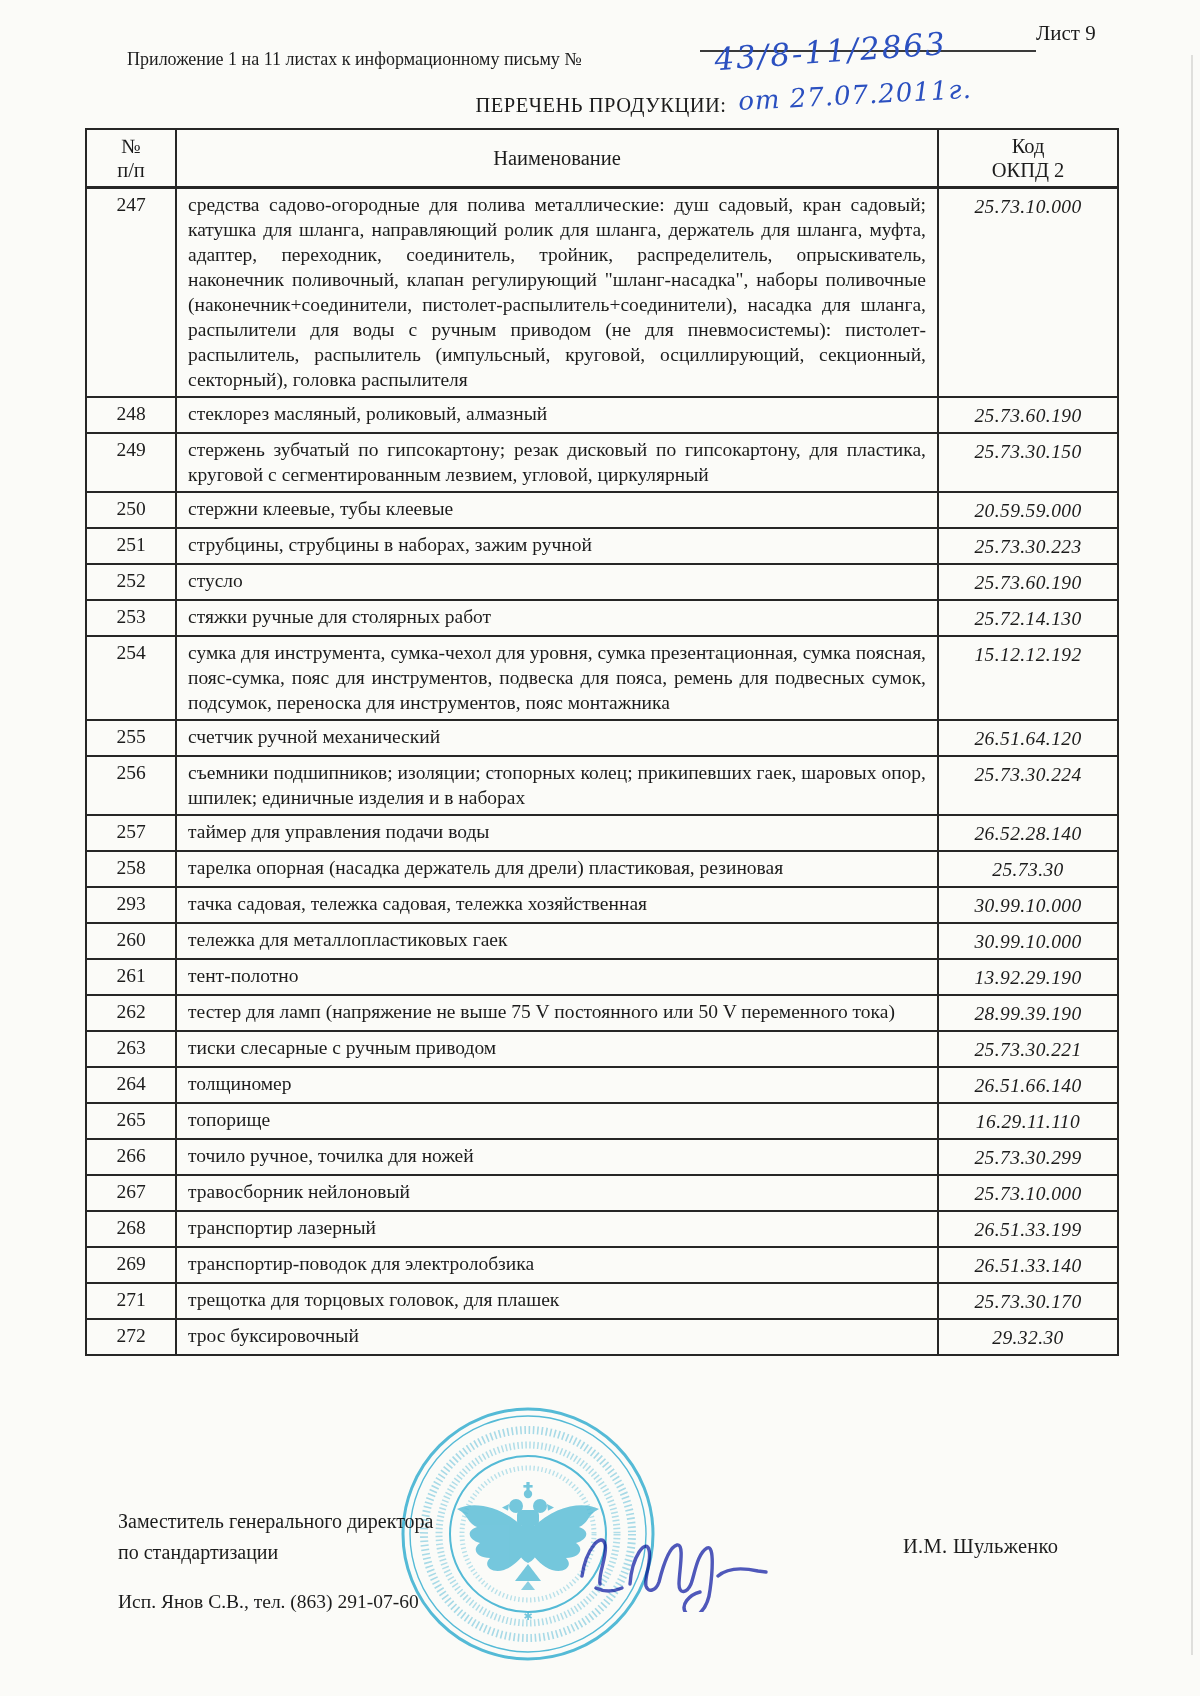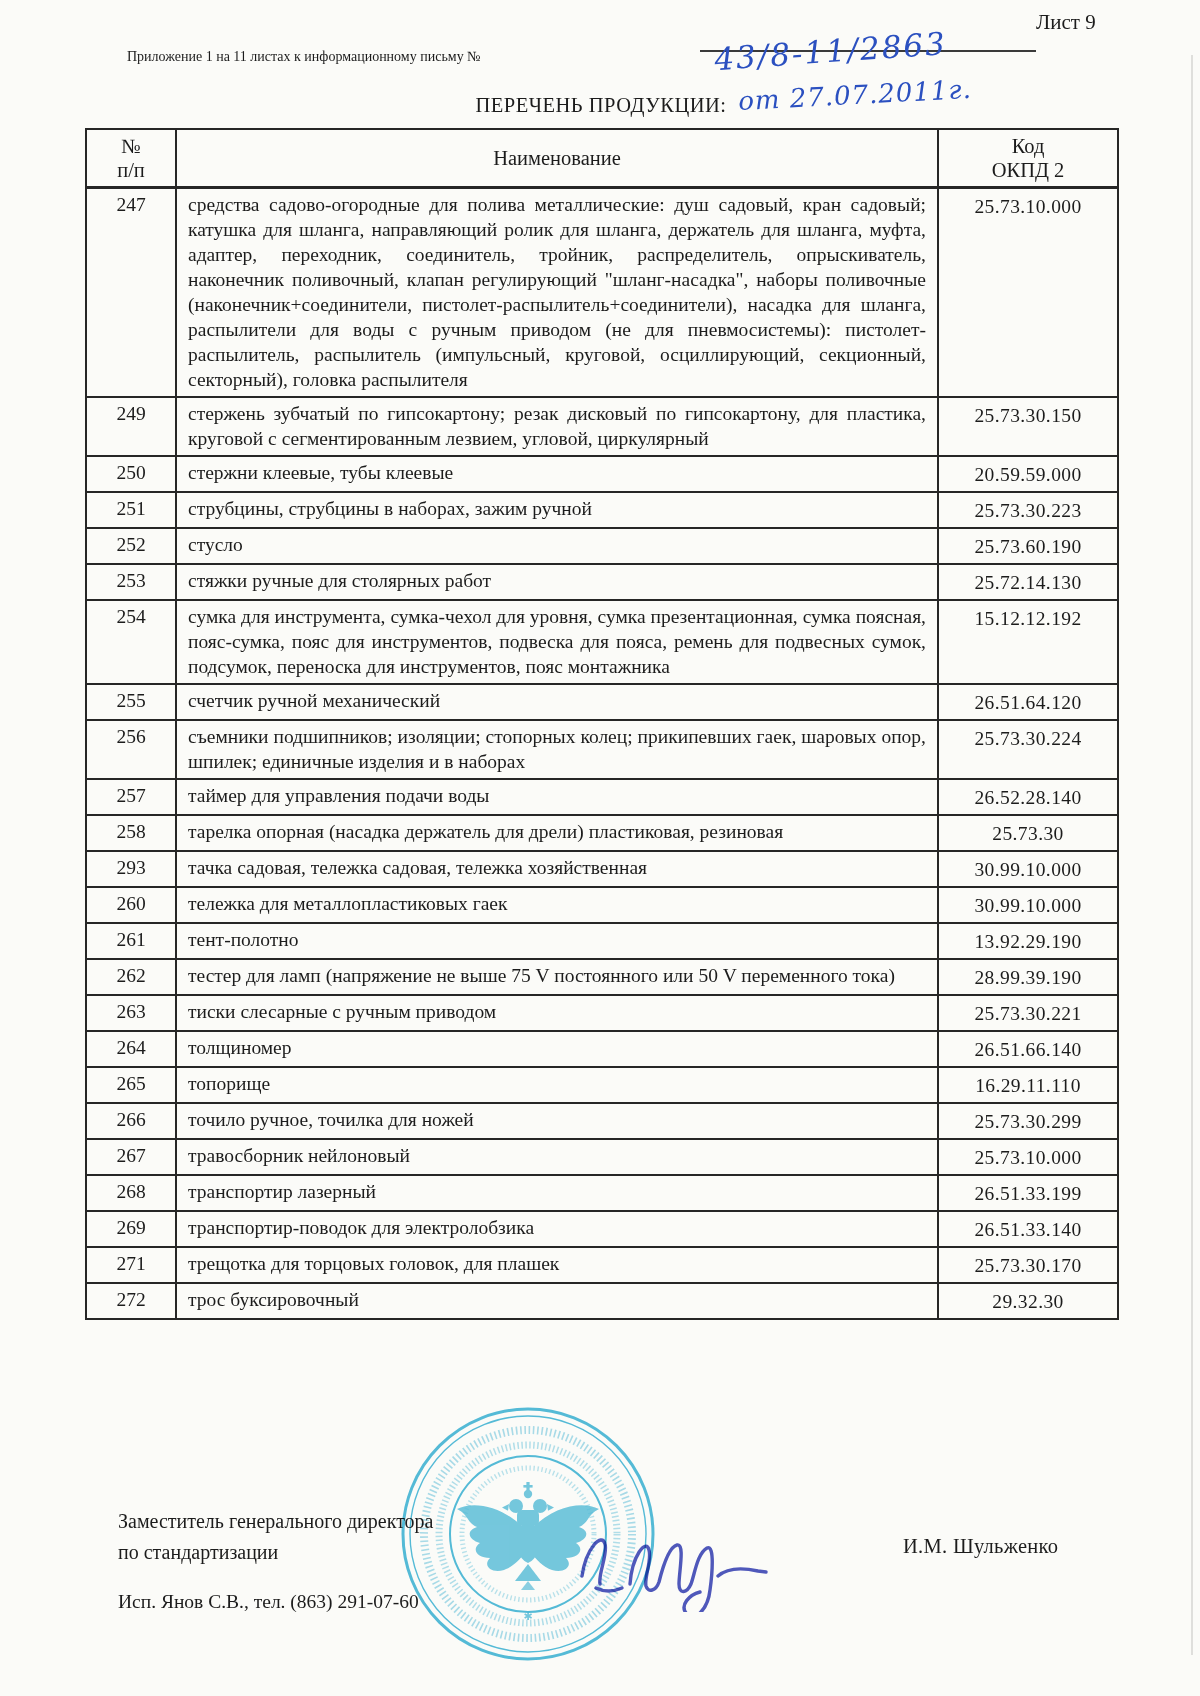--- a/index.html
+++ b/index.html
@@ -6,22 +6,22 @@
   .page{
     position:relative;
     width:1200px;height:1696px;
     margin:0 auto;
     background:#fbfbf8;
     font-family:"Liberation Serif", serif;
     color:#1c1c1c;
     overflow:hidden;
   }
   
-  .sheet-label{position:absolute;left:1036px;top:10px;font-size:21px;}
-  .appendix-line{position:absolute;left:127px;top:49px;font-size:14px;white-space:nowrap;}
+  .sheet-label{position:absolute;left:1036px;top:21px;font-size:21px;}
+  .appendix-line{position:absolute;left:127px;top:49px;font-size:18px;white-space:nowrap;}
   .hw-number{
     position:absolute;left:714px;top:30px;width:320px;
     font-size:31px;font-style:italic;color:#2b50c0;
     transform:rotate(-4deg);letter-spacing:2px;white-space:nowrap;
     font-family:"DejaVu Serif", serif;
   }
   .hw-underline{position:absolute;left:700px;top:50px;width:336px;border-bottom:2px solid #3a3a3a;}
   .hw-date{
     position:absolute;left:738px;top:80px;
     font-size:26px;font-style:italic;color:#2b50c0;
@@ -42,21 +42,21 @@
     border:2px solid #262626;border-bottom:3px solid #262626;
     font-weight:normal;font-size:20.5px;text-align:center;
     padding:4px 4px;line-height:24px;vertical-align:middle;
   }
   table.products td{
     border:2px solid #262626;
     font-size:19.5px;line-height:25px;vertical-align:top;
   }
   td.col-num{text-align:center;font-size:20px;padding:3px 2px 4px;}
   td.col-name{text-align:justify;padding:3px 11px 4px;}
-  td.col-code{text-align:center;letter-spacing:.4px;padding:5px 2px 4px;}
+  td.col-code{text-align:center;letter-spacing:.4px;padding:5px 2px 4px;font-style:italic;}
   
   .sign-position{position:absolute;left:118px;top:1506px;font-size:20px;line-height:31px;}
   .signer-name{position:absolute;left:903px;top:1535px;font-size:20.5px;letter-spacing:.3px;}
   .executor{position:absolute;left:118px;top:1591px;font-size:19.5px;}
   
   .stamp{position:absolute;left:396px;top:1402px;mix-blend-mode:multiply;opacity:.88;filter:blur(.4px);}
   .signature{position:absolute;left:566px;top:1492px;mix-blend-mode:multiply;}
   .scan-edge{position:absolute;left:1191px;top:55px;width:2px;height:1600px;background:#c9c9c4;opacity:.55;}
 </style>
 </head>
@@ -92,20 +92,25 @@
         </th>
       </tr>
     </thead>
     <tbody>
         <tr>
           <td class="col-num">247</td>
           <td class="col-name">средства садово-огородные для полива металлические: душ садовый, кран садовый; катушка для шланга, направляющий ролик для шланга, держатель для шланга, муфта, адаптер, переходник, соединитель, тройник, распределитель, опрыскиватель, наконечник поливочный, клапан регулирующий "шланг-насадка", наборы поливочные (наконечник+соединители, пистолет-распылитель+соединители), насадка для шланга,  распылители для воды с ручным приводом (не для пневмосистемы): пистолет-распылитель, распылитель (импульсный, круговой, осциллирующий, секционный, секторный), головка распылителя</td>
           <td class="col-code">25.73.10.000</td>
         </tr>
         <tr>
+          <td class="col-num">248</td>
+          <td class="col-name">стеклорез масляный, роликовый, алмазный</td>
+          <td class="col-code">25.73.60.190</td>
+        </tr>
+        <tr>
           <td class="col-num">249</td>
           <td class="col-name">стержень зубчатый по гипсокартону; резак дисковый по гипсокартону, для пластика, круговой с сегментированным лезвием, угловой, циркулярный</td>
           <td class="col-code">25.73.30.150</td>
         </tr>
         <tr>
           <td class="col-num">250</td>
           <td class="col-name">стержни клеевые, тубы клеевые</td>
           <td class="col-code">20.59.59.000</td>
         </tr>
         <tr>

